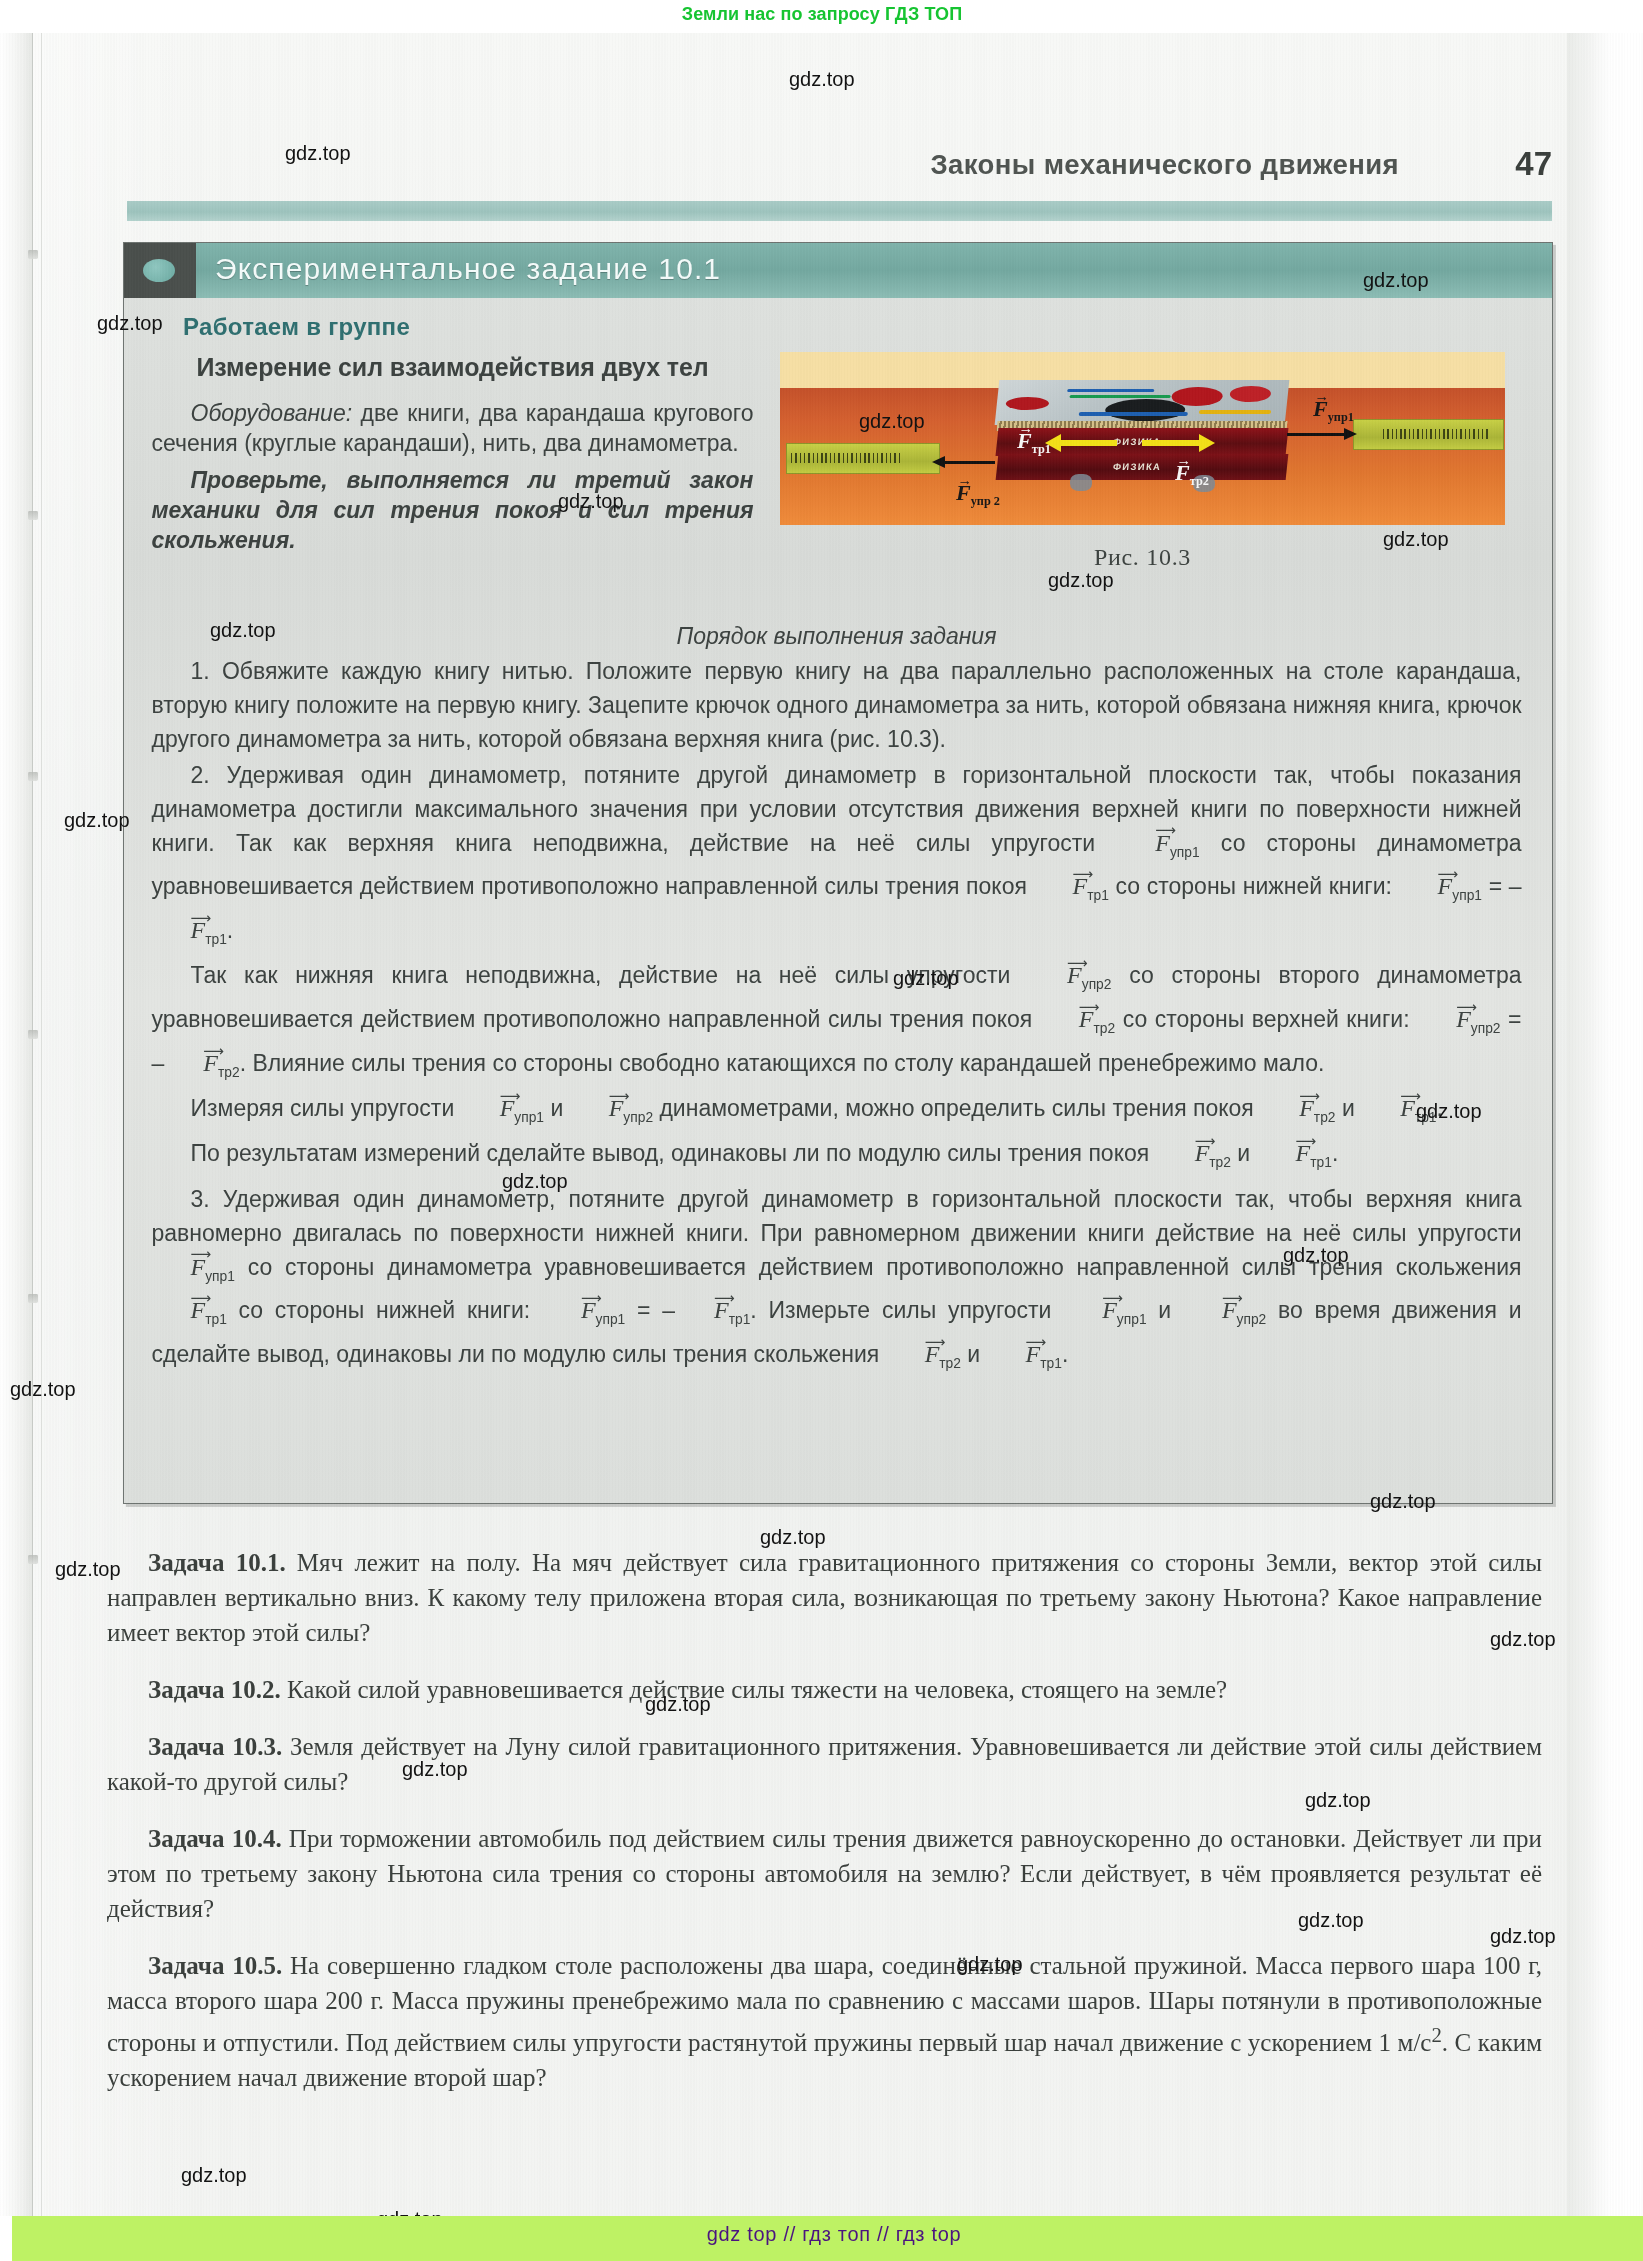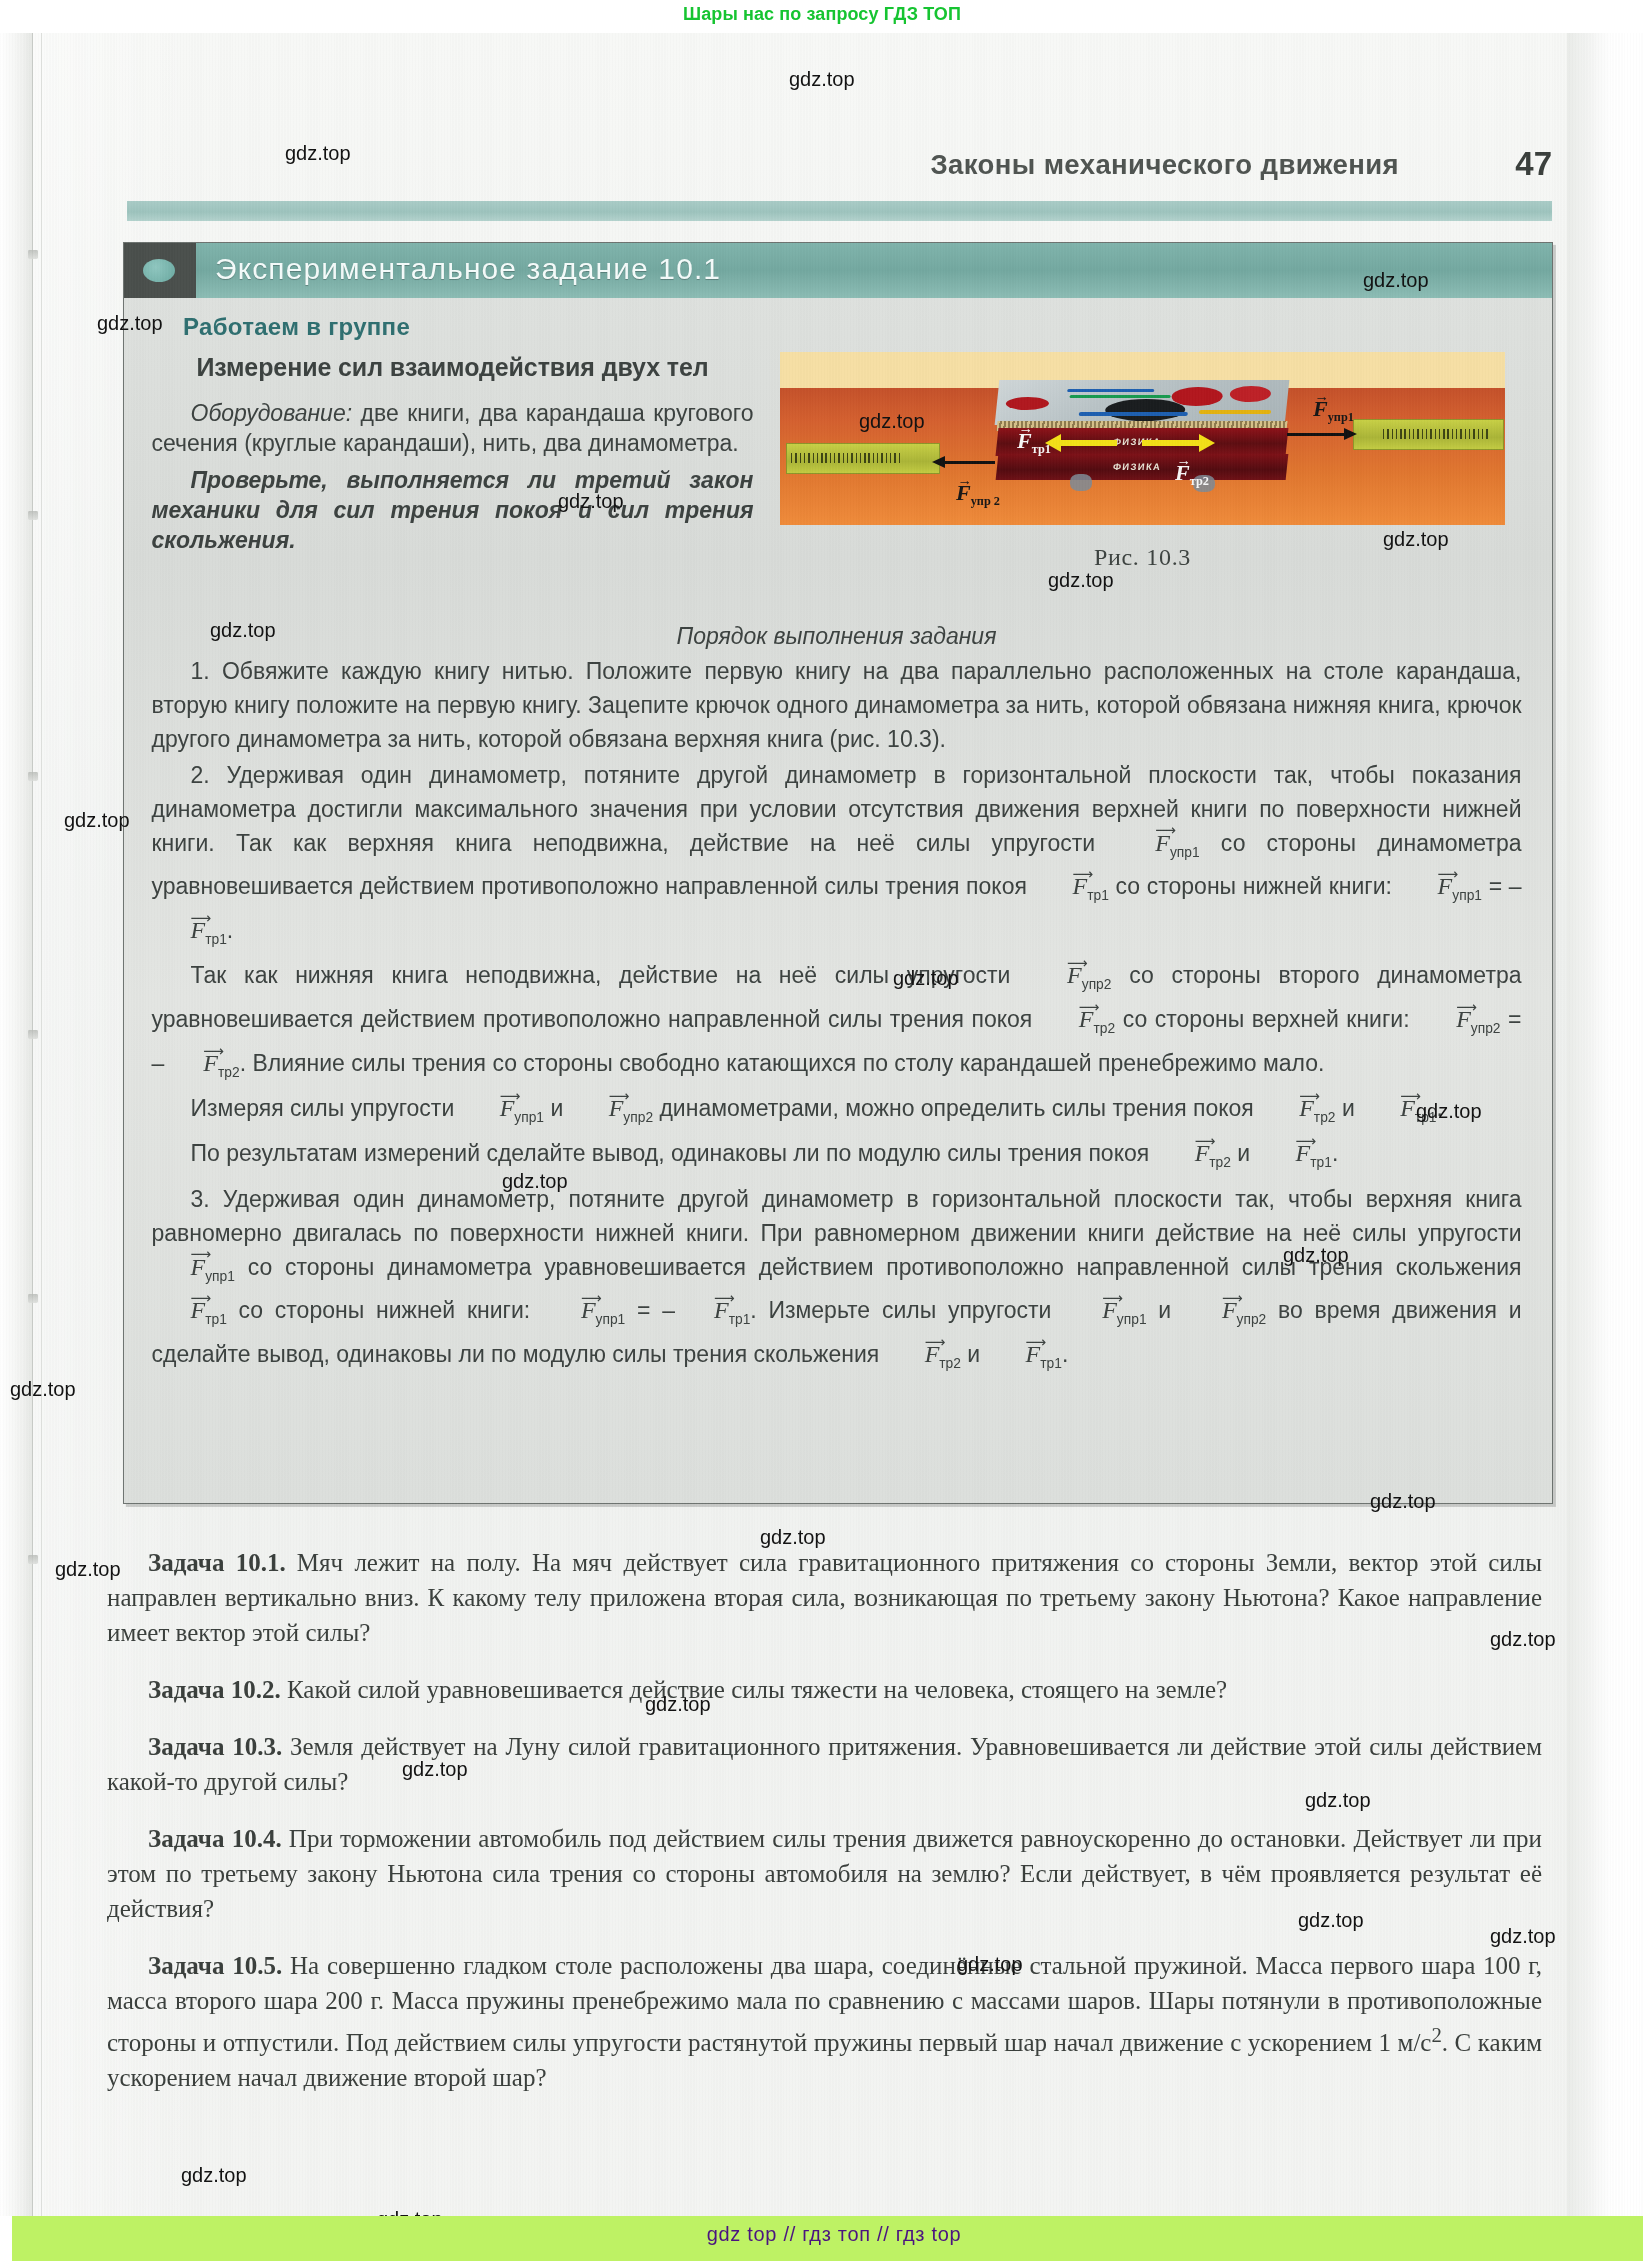--- a/index.html
+++ b/index.html
@@ -174,21 +174,21 @@
     font-family:"Liberation Sans",sans-serif;letter-spacing:0.7px;
   }
   
   .wm{position:absolute;font-family:"Liberation Sans",sans-serif;color:#111;
       font-size:20px;font-weight:400;white-space:nowrap;pointer-events:none;}
 </style>
 </head>
 <body>
 
 <div class="top-banner">
-  <span>Шары нас по запросу ГДЗ ТОП</span>
+  <span>Земли нас по запросу ГДЗ ТОП</span>
 </div>
 
 <div class="page">
 
   <div class="sheet-right-edge"></div>
   <div class="spine-shadow"></div>
   <div class="spine-a"></div>
   <div class="spine-b"></div>
   <div class="staple" style="top:217px"></div>
   <div class="staple" style="top:478px"></div>

